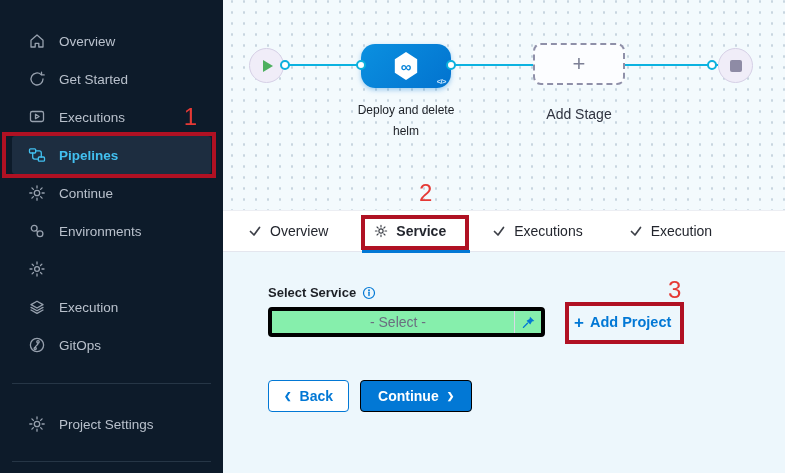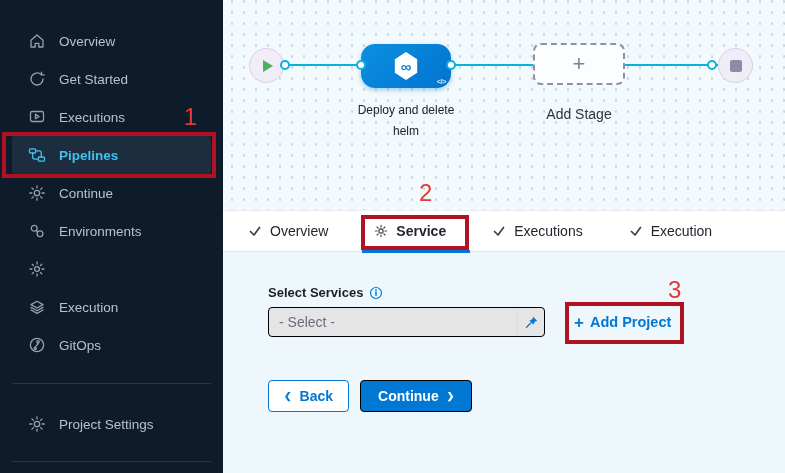--- a/index.html
+++ b/index.html
@@ -43,21 +43,21 @@
   .tab { height:42px; display:flex; align-items:center; gap:8px; font-size:14px; color:#23262e; cursor:pointer; position:relative; }
   .tab svg { flex-shrink:0; }
   .tab.active { font-weight:700; }
   .tab.active::after { content:""; position:absolute; left:-12px; right:-24px; bottom:-1px; height:3px; background:#0278d5; }
 
   
   .form-area { flex:1; background:#edf7fc; padding:33px 0 0 45px; }
   .field-label-row { display:flex; align-items:center; gap:6px; }
   .field-label { font-size:13px; font-weight:700; color:#1d2026; }
   .select-row { margin-top:7px; display:flex; align-items:center; }
-  .select-box { width:277px; height:30px; background:#e5e5e5; border:1px solid #000000; border-radius:4px; display:flex; align-items:center; cursor:pointer; }
+  .select-box { width:277px; height:30px; background:#86efac; border:4px solid #000000; border-radius:4px; display:flex; align-items:center; cursor:pointer;text-align:center; }
   .select-value { flex:1; padding-left:10px; font-size:14px; color:#6b6e80; }
   .pin-btn { width:27px; align-self:stretch; border-left:1px solid #d8dae6; display:flex; align-items:center; justify-content:center; cursor:pointer; }
   .add-service-wrap { margin-left:29px; position:relative; }
   .add-service { display:flex; align-items:center; gap:6px; color:#0278d5; font-size:14.5px; font-weight:700; cursor:pointer; }
   .add-service .plus { font-size:17px; font-weight:600; line-height:1; }
   .btn-row { margin-top:43px; display:flex; align-items:center; gap:11px; }
   .btn { height:32px; border-radius:4px; display:flex; align-items:center; gap:8px; font-size:14px; font-weight:700; cursor:pointer; padding:0 15px; }
   .btn .chev { font-size:9px; }
   .btn-back { background:#fff; border:1px solid #0278d5; color:#0278d5; }
   .btn-continue { background:#0278d5; border:1px solid #000000; color:#fff; padding:0 17px; }
@@ -238,21 +238,21 @@
       <div class="tab">
         <svg width="14" height="14" viewBox="0 0 14 14">
             <path d="M2.5 7.5 6 11l5.5-7.5" stroke="#3d4048" stroke-width="1.7" fill="none" stroke-linecap="round" stroke-linejoin="round"></path>
           </svg>
         <span>Execution</span>
       </div>
     </div>
 
     <div class="form-area">
       <div class="field-label-row">
-        <span class="field-label">Select Services</span>
+        <span class="field-label">Select Service</span>
         <svg width="14" height="14" viewBox="0 0 14 14">
             <circle cx="7" cy="7" r="5.5" fill="none" stroke="#0278d5" stroke-width="1.2"></circle>
             <path d="M7 6.3v3.3" stroke="#0278d5" stroke-width="1.4" stroke-linecap="round"></path>
             <circle cx="7" cy="4.2" r=".95" fill="#0278d5"></circle>
           </svg>
       </div>
 
       <div class="select-row">
         <div class="select-box">
           <span class="select-value">- Select -</span>

